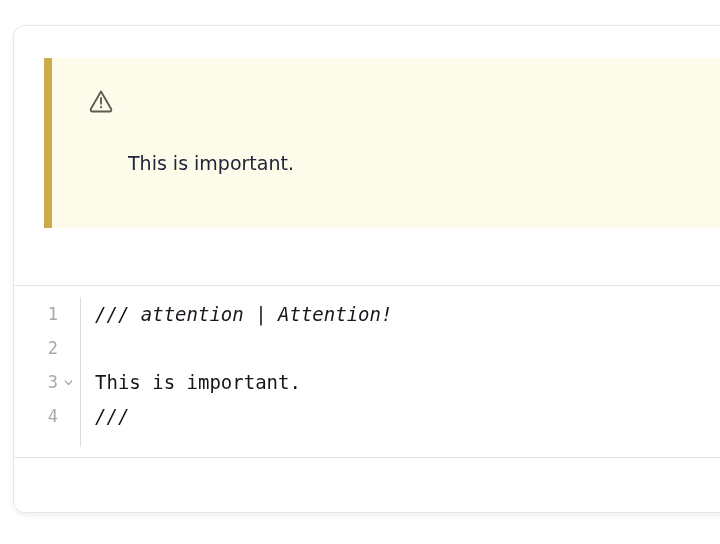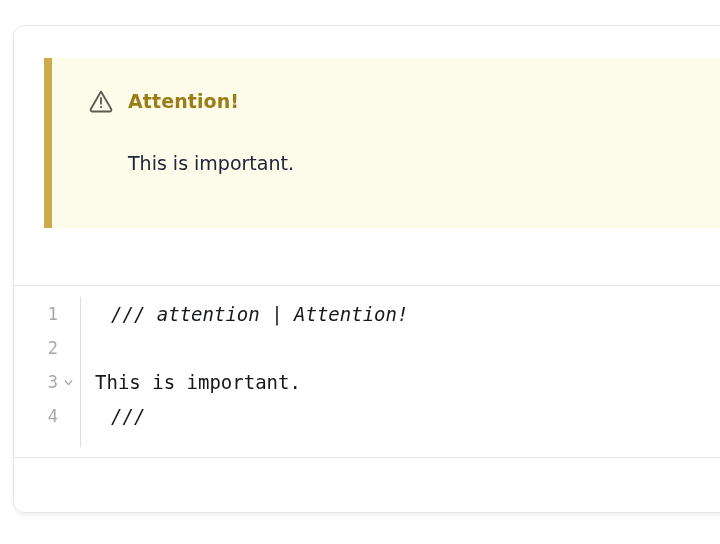--- a/index.html
+++ b/index.html
@@ -174,21 +174,20 @@
     font-family: "DejaVu Sans Mono", monospace;
     font-size: 19px;
     color: #16181d;
     line-height: 1;
     white-space: pre;
   }
 
   .code-text.comment {
     font-style: italic;
     color: #16181d;
-    margin-left: 16px;
   }
 
   
   .card-footer {
     position: absolute;
     left: 0;
     top: 433px;
     right: 0;
     bottom: 0;
     background: #ffffff;
@@ -206,21 +205,20 @@
       <div class="admonition">
 
         <div class="admonition-title-row">
           <span>
             <svg class="warning-icon" viewBox="0 0 24 24" fill="none" xmlns="http://www.w3.org/2000/svg" aria-hidden="true">
               <path d="M12 3.2 L21.4 19.4 a1.6 1.6 0 0 1 -1.4 2.3 H4 a1.6 1.6 0 0 1 -1.4 -2.3 Z" stroke="#5b5b52" stroke-width="1.7" stroke-linejoin="round" fill="none"></path>
               <line x1="12" y1="9.2" x2="12" y2="14.6" stroke="#5b5b52" stroke-width="1.7" stroke-linecap="round"></line>
               <circle cx="12" cy="17.6" r="1.05" fill="#5b5b52"></circle>
             </svg>
           </span>
-          <span class="admonition-title">Attention!</span>
         </div>
 
         <div class="admonition-body">This is important.</div>
 
       </div>
     </div>
 
     <div class="editor-pane">
       <div class="editor-body">
 

